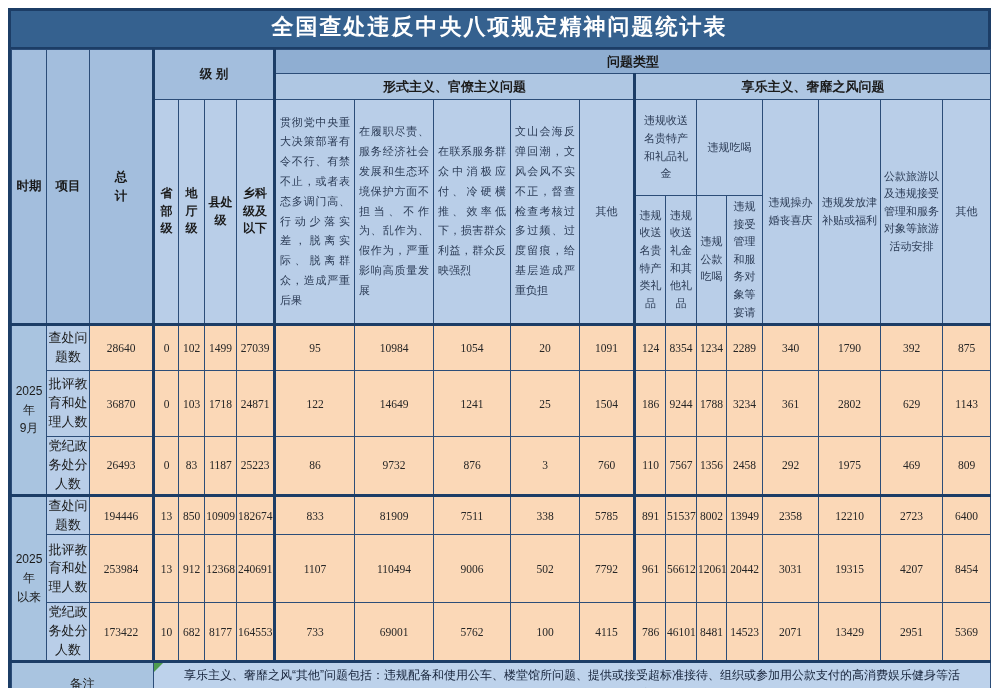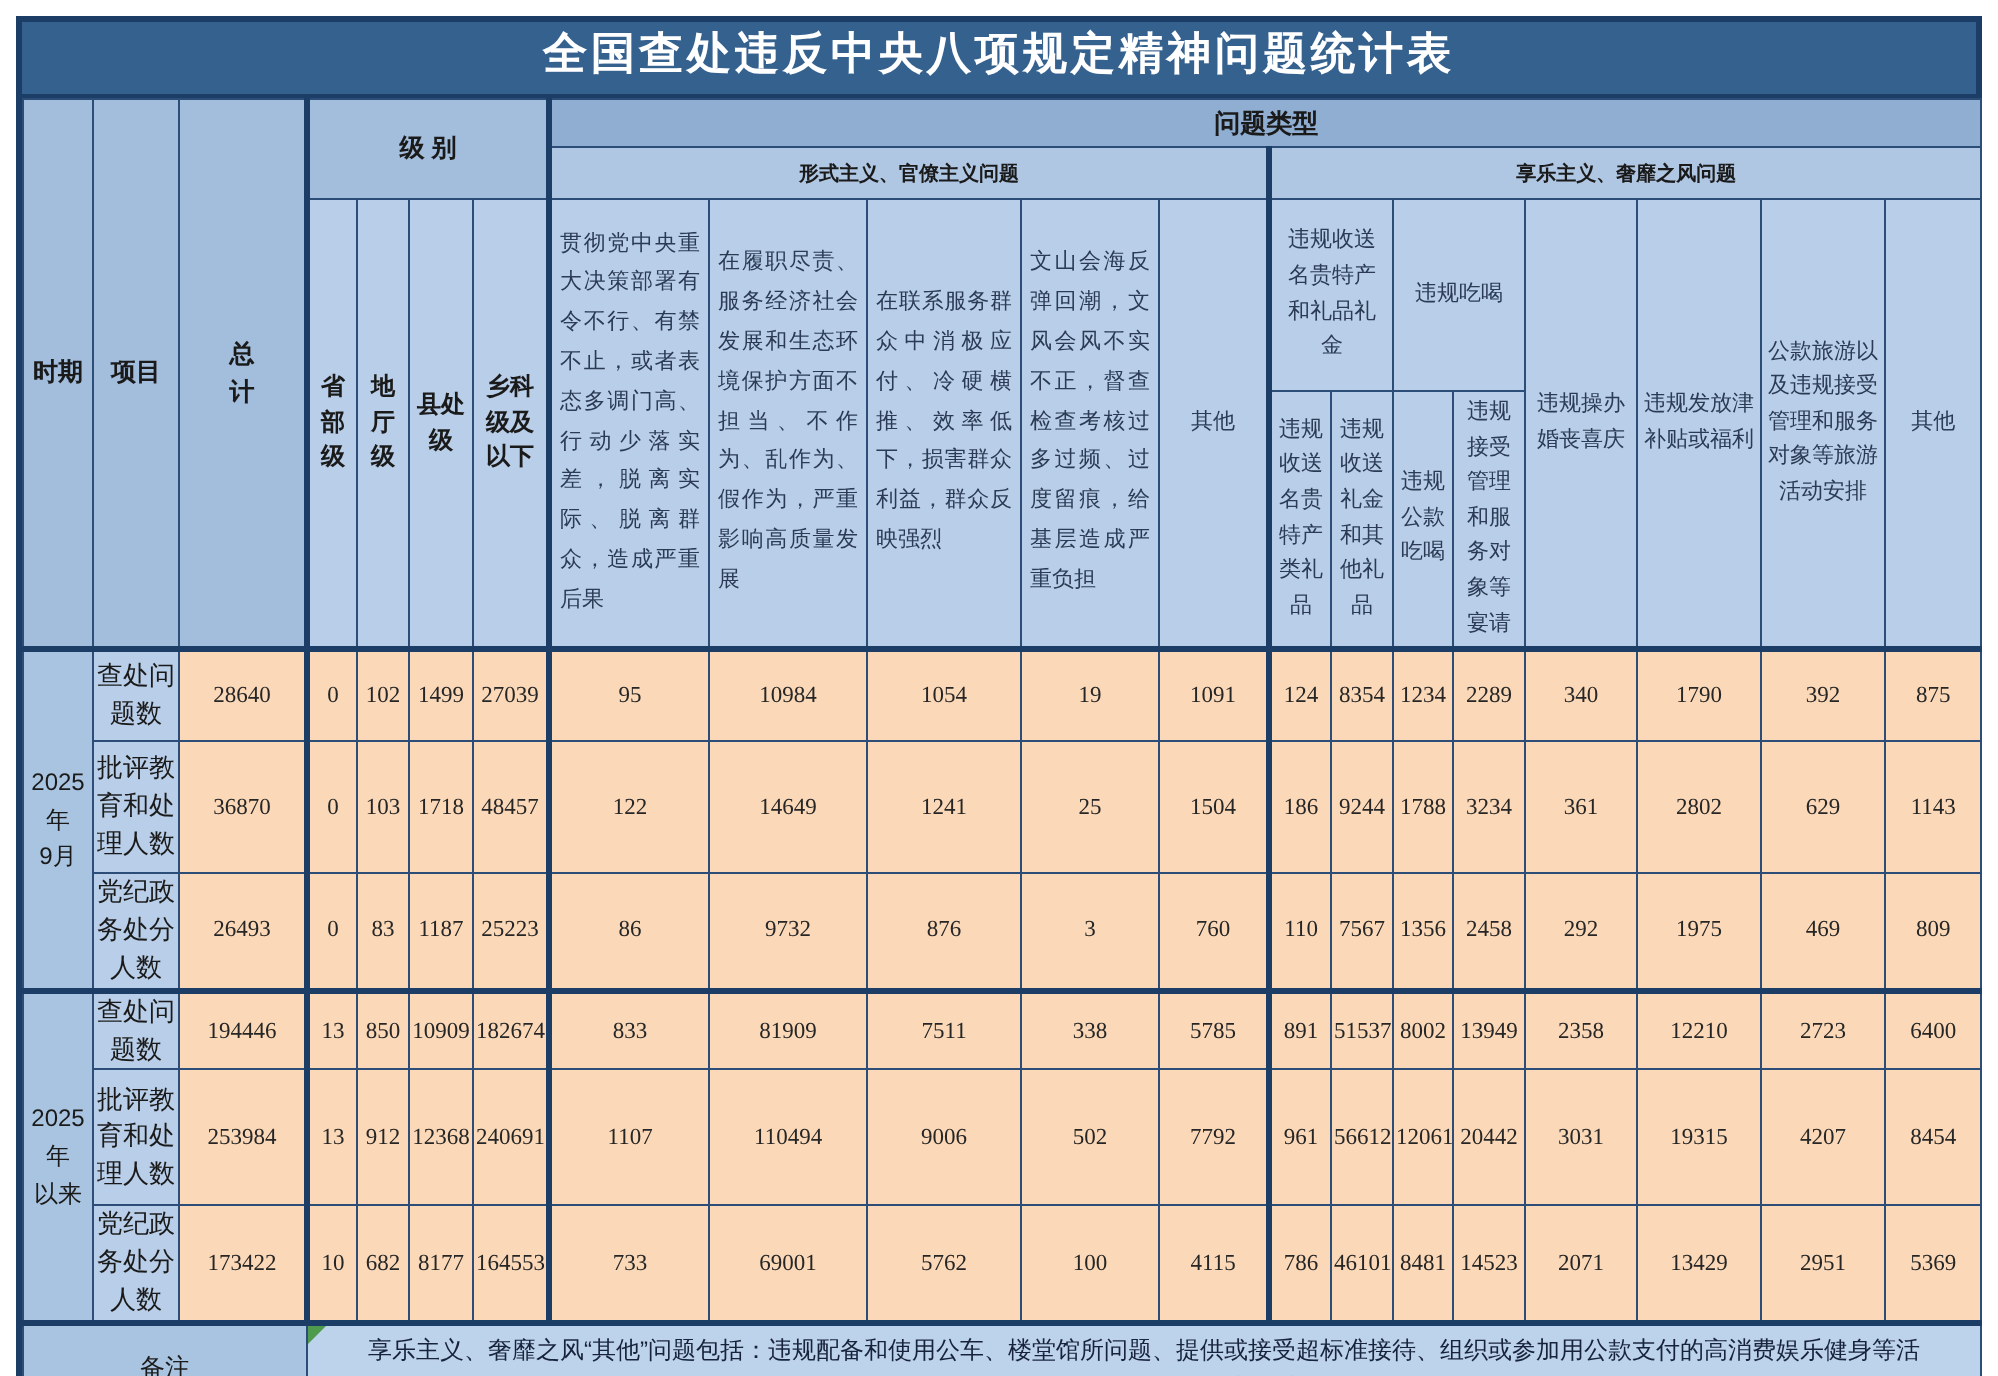--- a/index.html
+++ b/index.html
@@ -5,21 +5,21 @@
   html,body{margin:0;padding:0;background:#ffffff;font-family:"Liberation Sans","DejaVu Sans",sans-serif;color:#1a1a1a;}
   .sheet{width:983px;margin:8px 0 0 8px;}
   .frame{border:3px solid #1c3d66;}
   .title-bar{background:#35618F;color:#ffffff;font-weight:bold;font-size:22px;text-align:center;
              padding:1px 0 5px;letter-spacing:2px;border-bottom:2px solid #1c3d66;
              font-family:"Liberation Sans","DejaVu Sans",sans-serif;}
   table{border-collapse:collapse;table-layout:fixed;width:100%;}
   th,td{border:1px solid #2c4d78;padding:0 1px;text-align:center;vertical-align:middle;overflow:hidden;}
   th{font-weight:bold;font-size:12px;}
   .band1{background:#8FAED2;font-size:13px;text-align:center;}
-  .band2{background:#AFC7E3;font-size:10px;}
+  .band2{background:#AFC7E3;font-size:13px;}
   .hdr{background:#A3BEDD;font-size:12.5px;white-space:pre-line;line-height:1.5;}
   .lev{background:#B9CEE8;font-size:12px;line-height:1.45;}
   .desc{background:#B9CEE8;font-weight:normal;font-size:11px;line-height:1.8;text-align:justify;
         padding:4px 4px;color:#2b3b55;font-family:"Liberation Serif","DejaVu Serif",serif;}
   .grp{background:#B9CEE8;font-weight:normal;font-size:11px;line-height:1.6;padding:2px 3px;color:#2b3b55;
        font-family:"Liberation Serif","DejaVu Serif",serif;}
   .num{background:#FBD8B7;font-family:"Liberation Serif","DejaVu Serif",serif;font-size:11.5px;
        white-space:nowrap;color:#262626;font-weight:normal;}
   .rowlab{background:#B9CEE8;font-size:13px;line-height:1.45;}
   .period{background:#A9C4E0;font-size:12px;white-space:pre-line;line-height:1.55;}
@@ -106,38 +106,38 @@
 9月</td>
           <td class="rowlab">查处问题数</td>
           <td class="num">28640</td>
           <td class="num bl">0</td>
           <td class="num">102</td>
           <td class="num">1499</td>
           <td class="num">27039</td>
           <td class="num bl">95</td>
           <td class="num">10984</td>
           <td class="num">1054</td>
-          <td class="num">19</td>
+          <td class="num">20</td>
           <td class="num">1091</td>
           <td class="num bl">124</td>
           <td class="num">8354</td>
           <td class="num">1234</td>
           <td class="num">2289</td>
           <td class="num">340</td>
           <td class="num">1790</td>
           <td class="num">392</td>
           <td class="num">875</td>
         </tr>
         <tr style="height:66px">
           <td class="rowlab">批评教育和处理人数</td>
           <td class="num">36870</td>
           <td class="num bl">0</td>
           <td class="num">103</td>
           <td class="num">1718</td>
-          <td class="num">48457</td>
+          <td class="num">24871</td>
           <td class="num bl">122</td>
           <td class="num">14649</td>
           <td class="num">1241</td>
           <td class="num">25</td>
           <td class="num">1504</td>
           <td class="num bl">186</td>
           <td class="num">9244</td>
           <td class="num">1788</td>
           <td class="num">3234</td>
           <td class="num">361</td>

